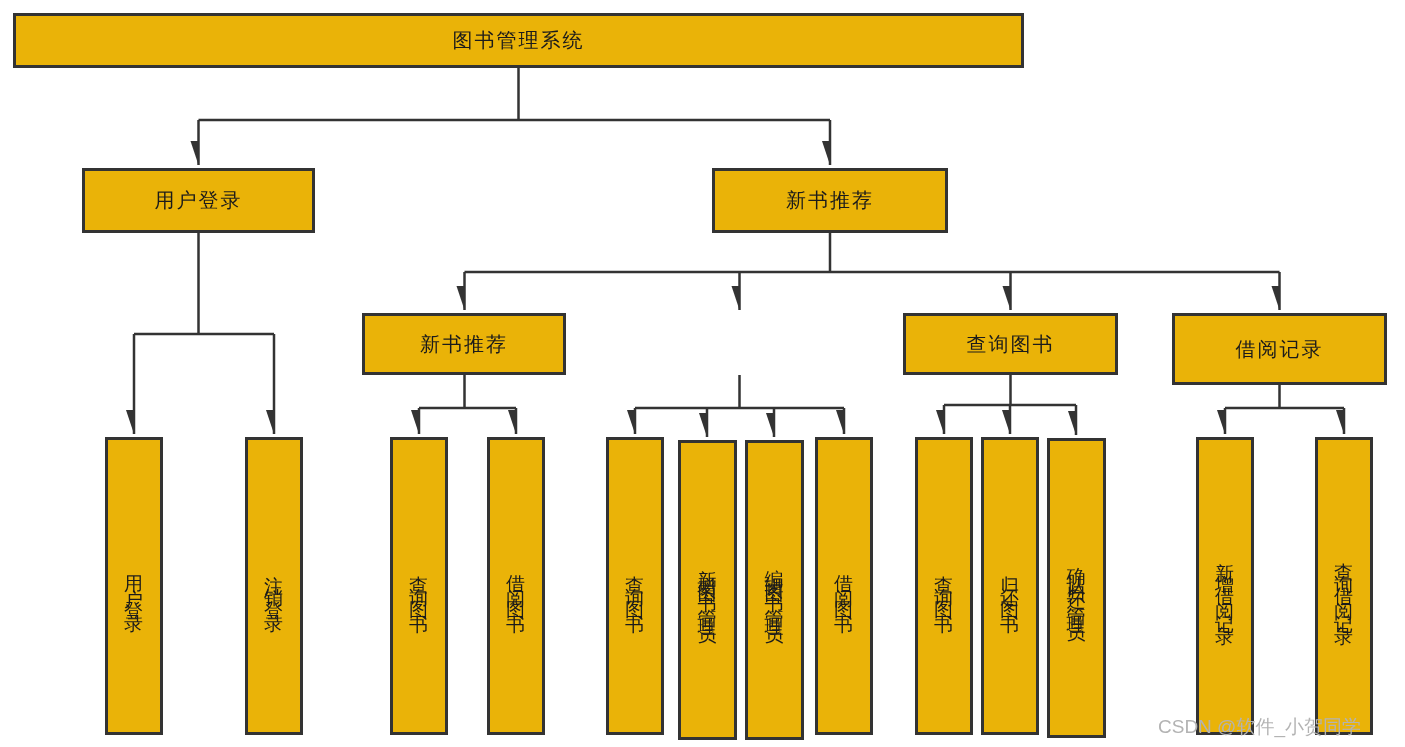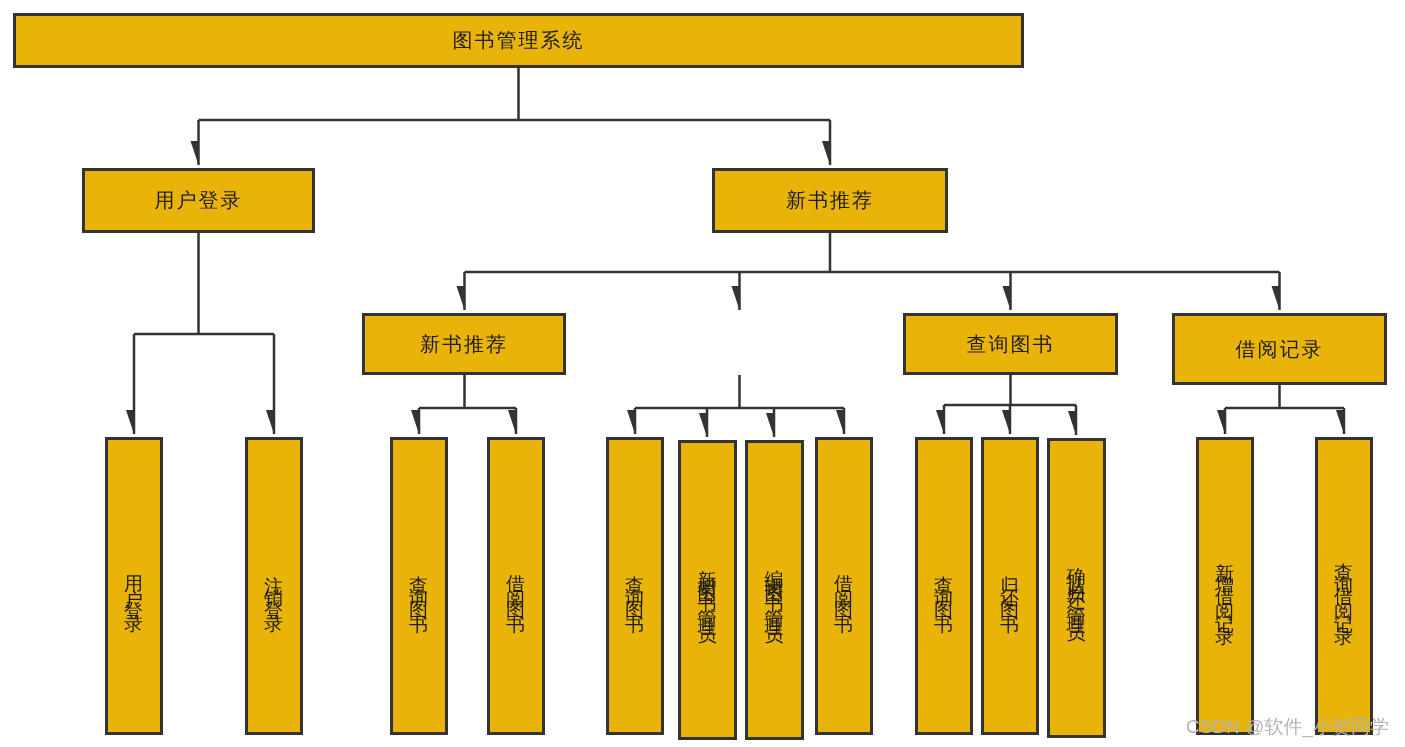--- a/index.html
+++ b/index.html
@@ -43,21 +43,21 @@
     writing-mode: vertical-rl;
     text-orientation: mixed;
     font-size: 19px;
     color: #1b1b1b;
     letter-spacing: 13px;
     line-height: 1;
   }
   .ls-sm { letter-spacing: 8px; }
   .watermark {
     position: absolute;
-    left: 1186px;
+    left: 1158px;
     top: 714px;
     font-size: 19px;
     color: #b3b3b3;
     white-space: nowrap;
     z-index: 3;
   }
 </style>
 </head>
 <body>
 

